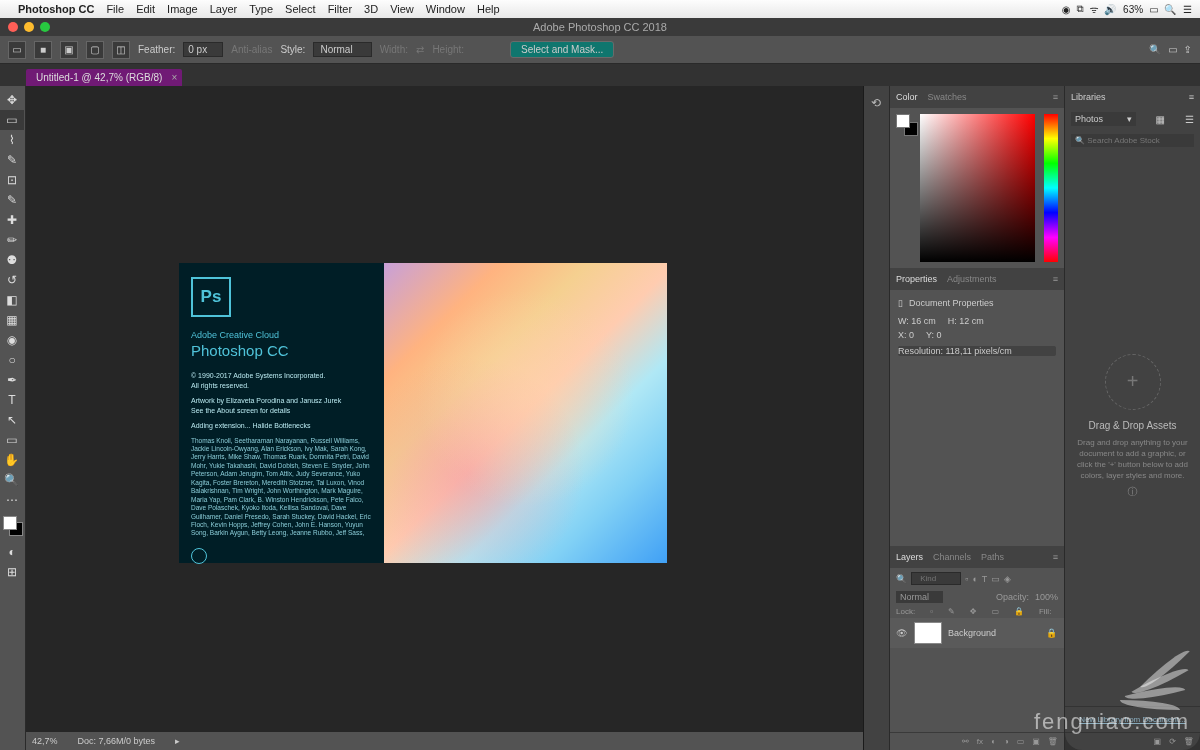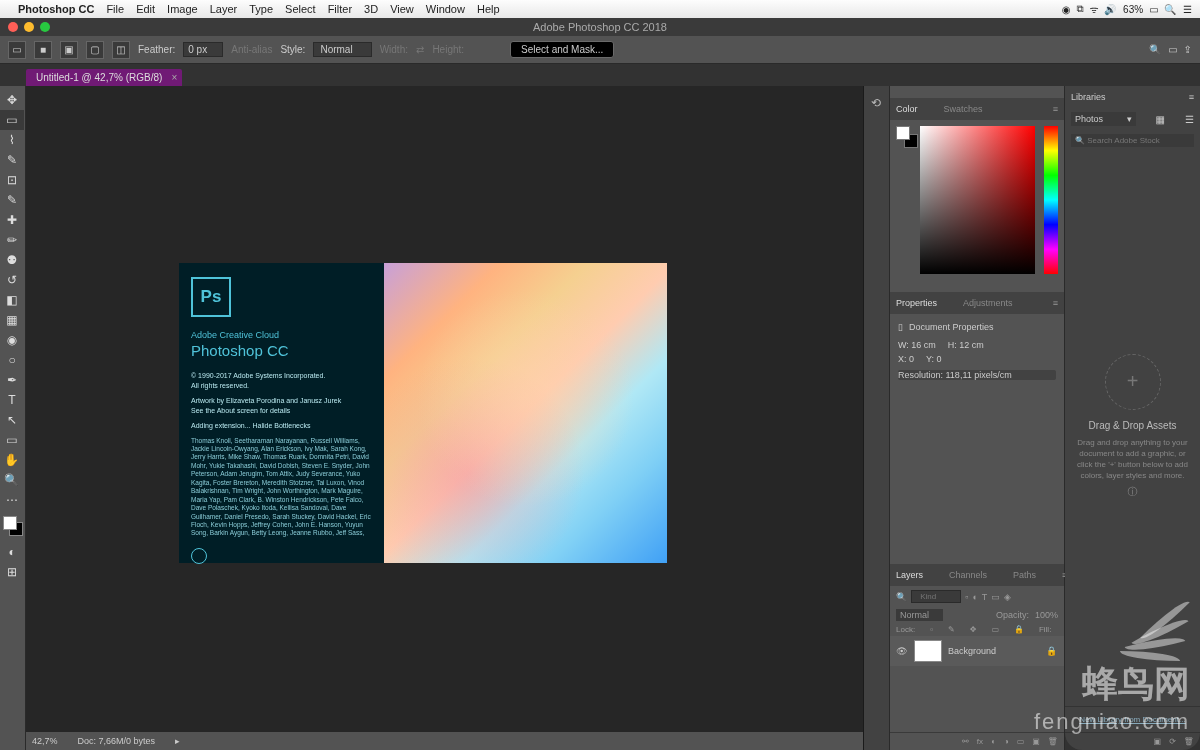--- a/index.html
+++ b/index.html
@@ -18,21 +18,21 @@
 .traffic { display: flex; gap: 6px; margin-left: 8px; }
 .traffic span { width: 10px; height: 10px; border-radius: 50%; display: block; }
 .tl-r { background: #ff5f57; } .tl-y { background: #febc2e; } .tl-g { background: #28c840; }
 .titlebar .title { position: absolute; left: 0; right: 0; text-align: center; color: #aaa; font-size: 11px; pointer-events: none; }
 
 
 .optionsbar { height: 28px; background: #535353; display: flex; align-items: center; padding: 0 8px; gap: 8px; font-size: 10px; color: #ccc; border-bottom: 1px solid #2a2a2a; }
 .optionsbar .ico { width: 18px; height: 18px; background: #3a3a3a; border: 1px solid #666; display: flex; align-items: center; justify-content: center; font-size: 10px; }
 .optionsbar .field { background: #3a3a3a; border: 1px solid #2a2a2a; padding: 1px 4px; min-width: 40px; }
 .optionsbar .sel { background: #3a3a3a; border: 1px solid #2a2a2a; padding: 1px 18px 1px 6px; position: relative; }
-.optionsbar .btn { background: #000000; border: 1px solid #6a6a6a; padding: 2px 10px; border-radius: 3px; }
+.optionsbar .btn { background: #0f766e; border: 1px solid #6a6a6a; padding: 2px 10px; border-radius: 3px; }
 .optionsbar .dim { color: #777; }
 .optionsbar .right { margin-left: auto; display: flex; gap: 6px; }
 
 
 .doctabs { height: 22px; background: #323232; display: flex; align-items: flex-end; padding-left: 26px; }
 .doctab { background: #701a75; padding: 3px 20px 3px 10px; font-size: 10px; color: #ddd; position: relative; border-radius: 2px 2px 0 0;}
 .doctab .x { position: absolute; right: 5px; top: 3px; color: #aaa; }
 
 
 .main { display: flex; height: 664px; }
@@ -60,21 +60,21 @@
 
 
 .statusbar { position: absolute; bottom: 0; left: 0; right: 0; height: 18px; background: #535353; display: flex; align-items: center; padding: 0 6px; font-size: 9px; color: #ccc; gap: 20px;}
 
 
 .strip { width: 26px; background: #424242; padding-top: 6px; border-right: 1px solid #2a2a2a;}
 .strip .ic { width: 24px; height: 22px; display: flex; align-items: center; justify-content: center; color: #bbb; font-size: 12px;}
 
 
 .panels { width: 175px; background: #535353; display: flex; flex-direction: column; border-right: 1px solid #2a2a2a;}
-.panel-header { display: flex; align-items: center; background: #424242; height: 22px; padding: 0 6px; font-size: 9px; gap: 26px; margin-top: 12px;}
+.panel-header { display: flex; align-items: center; background: #424242; height: 22px; padding: 0 6px; font-size: 9px; gap: 10px;}
 .panel-header .tab { color: #ddd; }
 .panel-header .tab.inactive { color: #888; }
 .panel-header .menu { margin-left: auto; color: #999; }
 .color-body { height: 160px; background: #535353; position: relative; padding: 6px;}
 .color-sw { position: absolute; left: 6px; top: 6px; }
 .color-sw .fg { width: 14px; height: 14px; background: #fff; border: 1px solid #777; position: absolute;}
 .color-sw .bg { width: 14px; height: 14px; background: #000; border: 1px solid #777; position: absolute; top:8px; left:8px;}
 .color-field { position: absolute; left: 30px; top: 6px; width: 115px; height: 148px; background: linear-gradient(to bottom, rgba(0,0,0,0), #000), linear-gradient(to right, #fff, #ff0000);}
 .hue-strip { position: absolute; right: 6px; top: 6px; width: 14px; height: 148px; background: linear-gradient(to bottom,#ff0000,#ffff00,#00ff00,#00ffff,#0000ff,#ff00ff,#ff0000);}
 .props-body { padding: 8px; font-size: 9px; color: #ccc; background: #535353; flex:0 0 auto;}
@@ -354,15 +354,14 @@
   </div>
 </div>
 
 <div class="watermark">
   <div class="leaves">
     <div class="leaf" style="transform:rotate(-45deg);top:0;right:0"></div>
     <div class="leaf" style="transform:rotate(-30deg);top:12px;right:5px"></div>
     <div class="leaf" style="transform:rotate(-15deg);top:24px;right:10px"></div>
     <div class="leaf" style="transform:rotate(0deg);top:36px;right:15px"></div>
   </div>
-  <div class="cn">蜂鸟网</div>
   <div class="en">fengniao.com</div>
 </div>
 
 </body></html>

